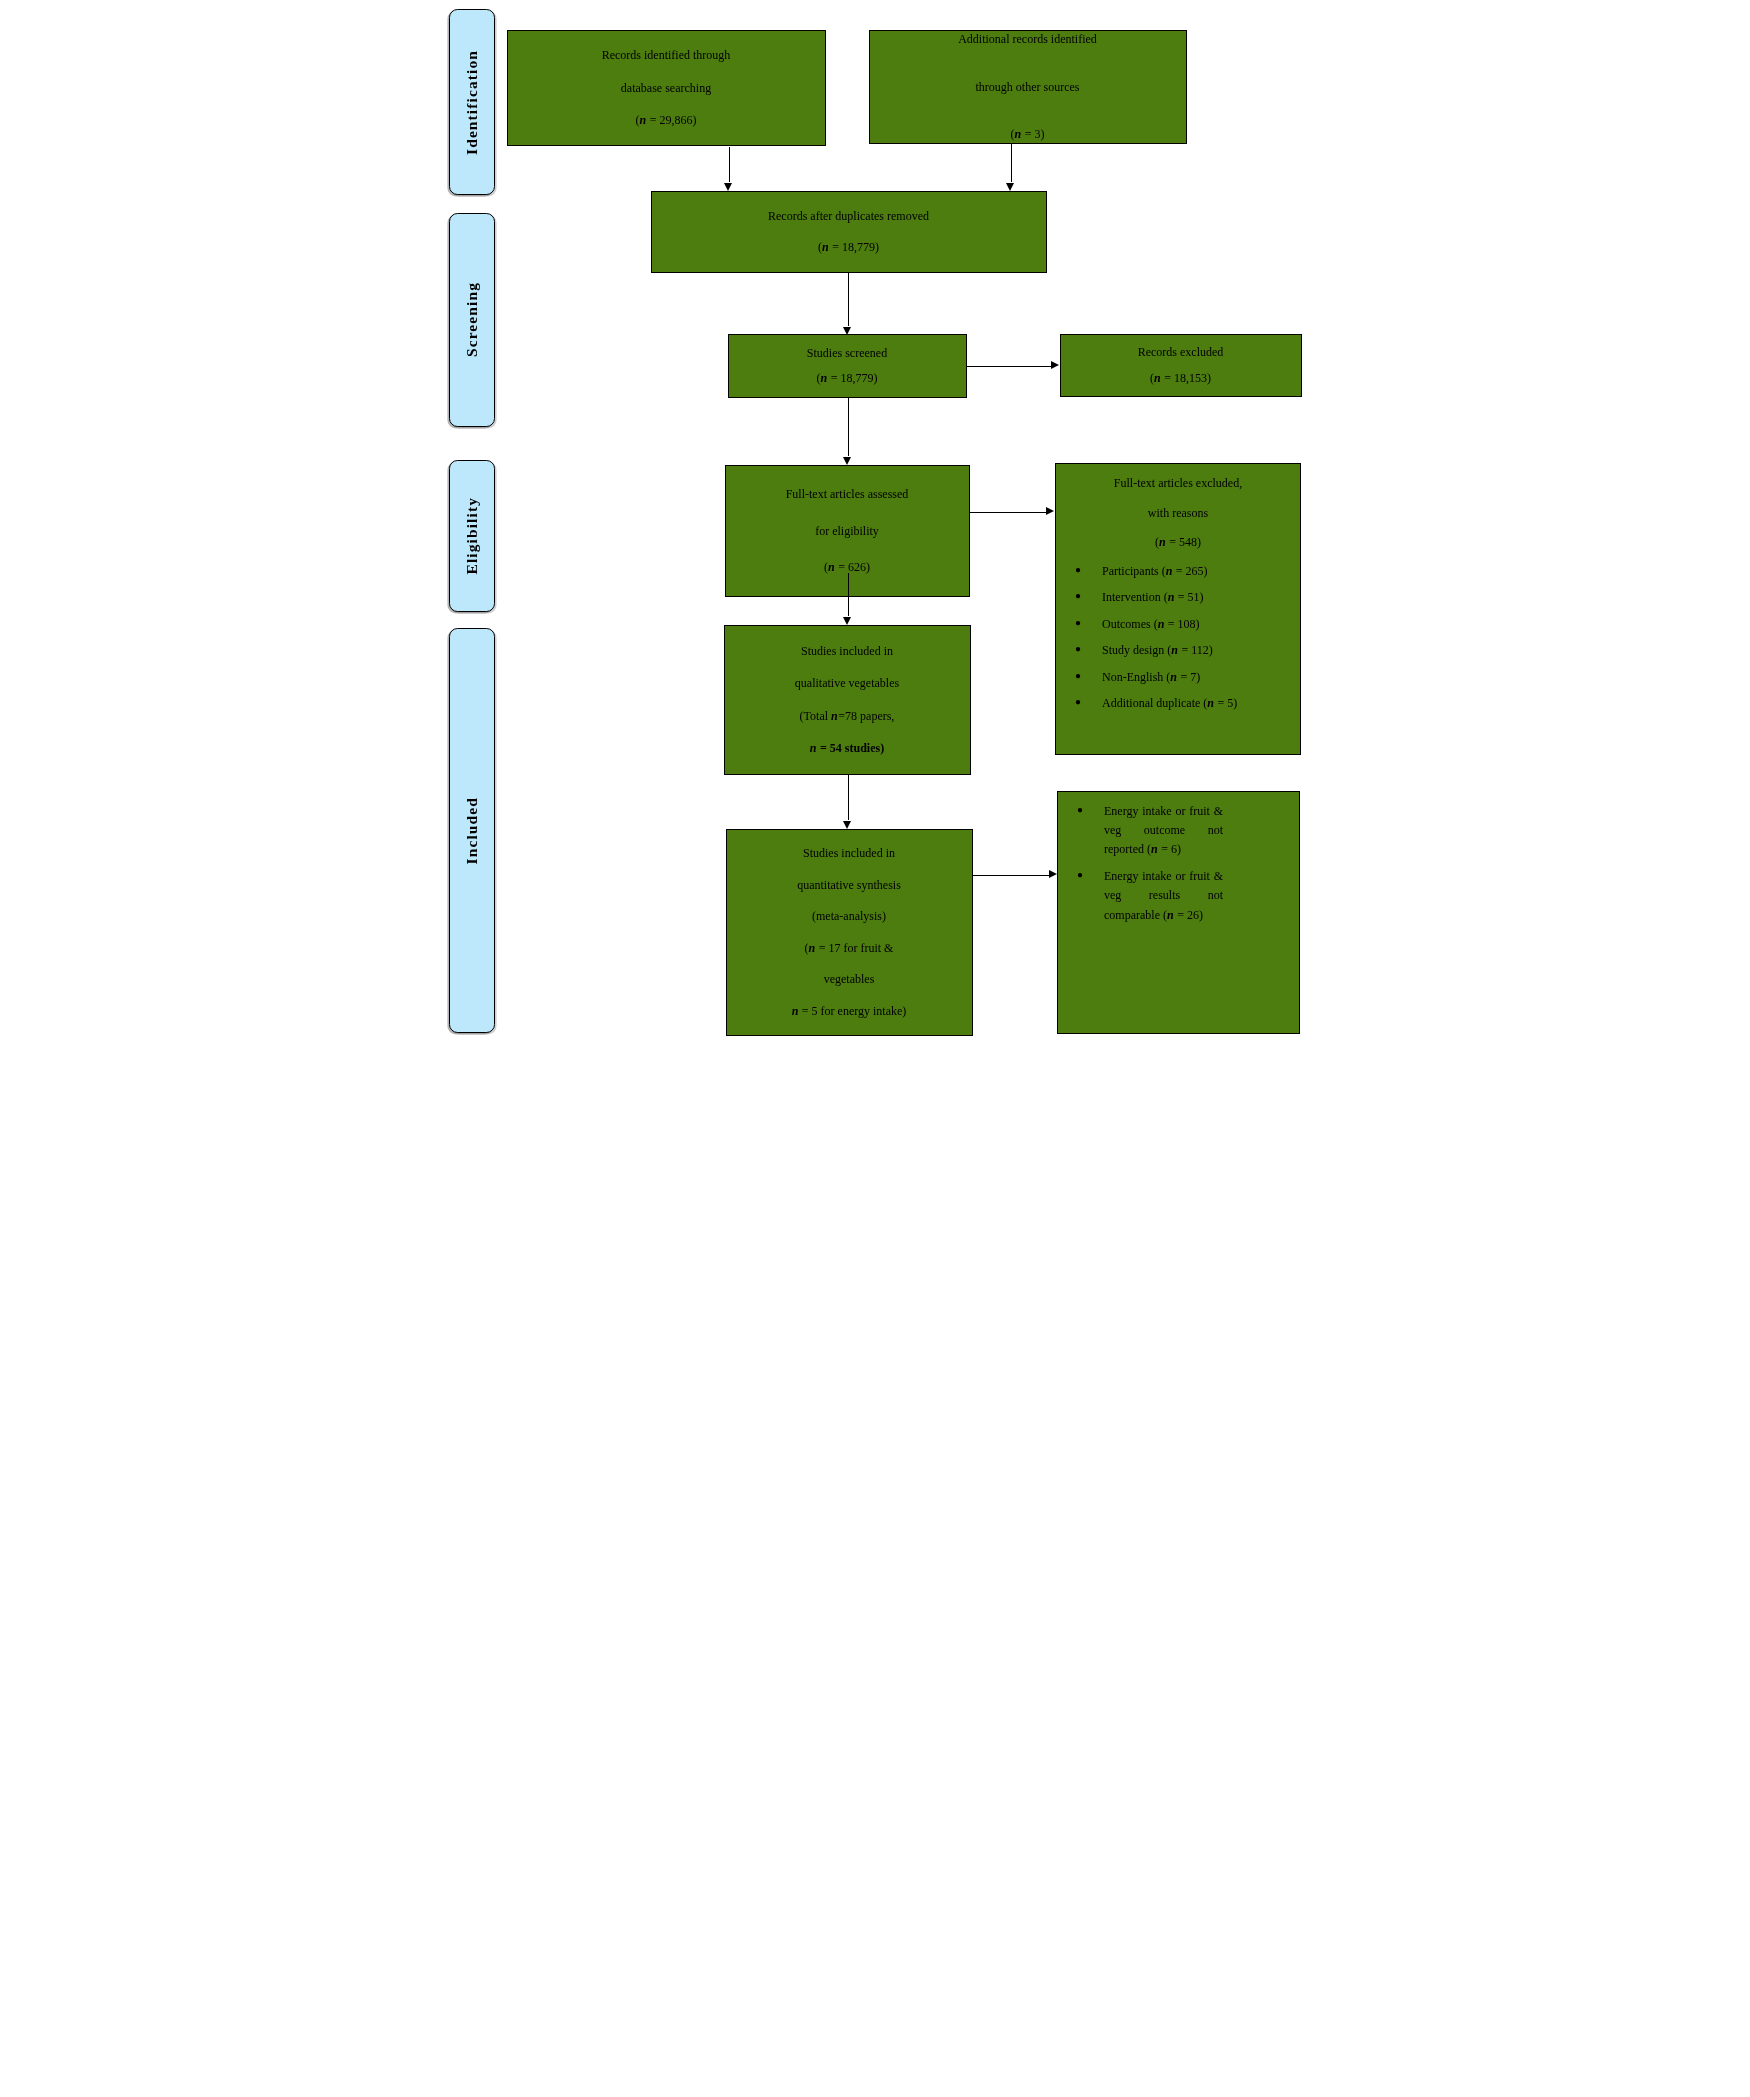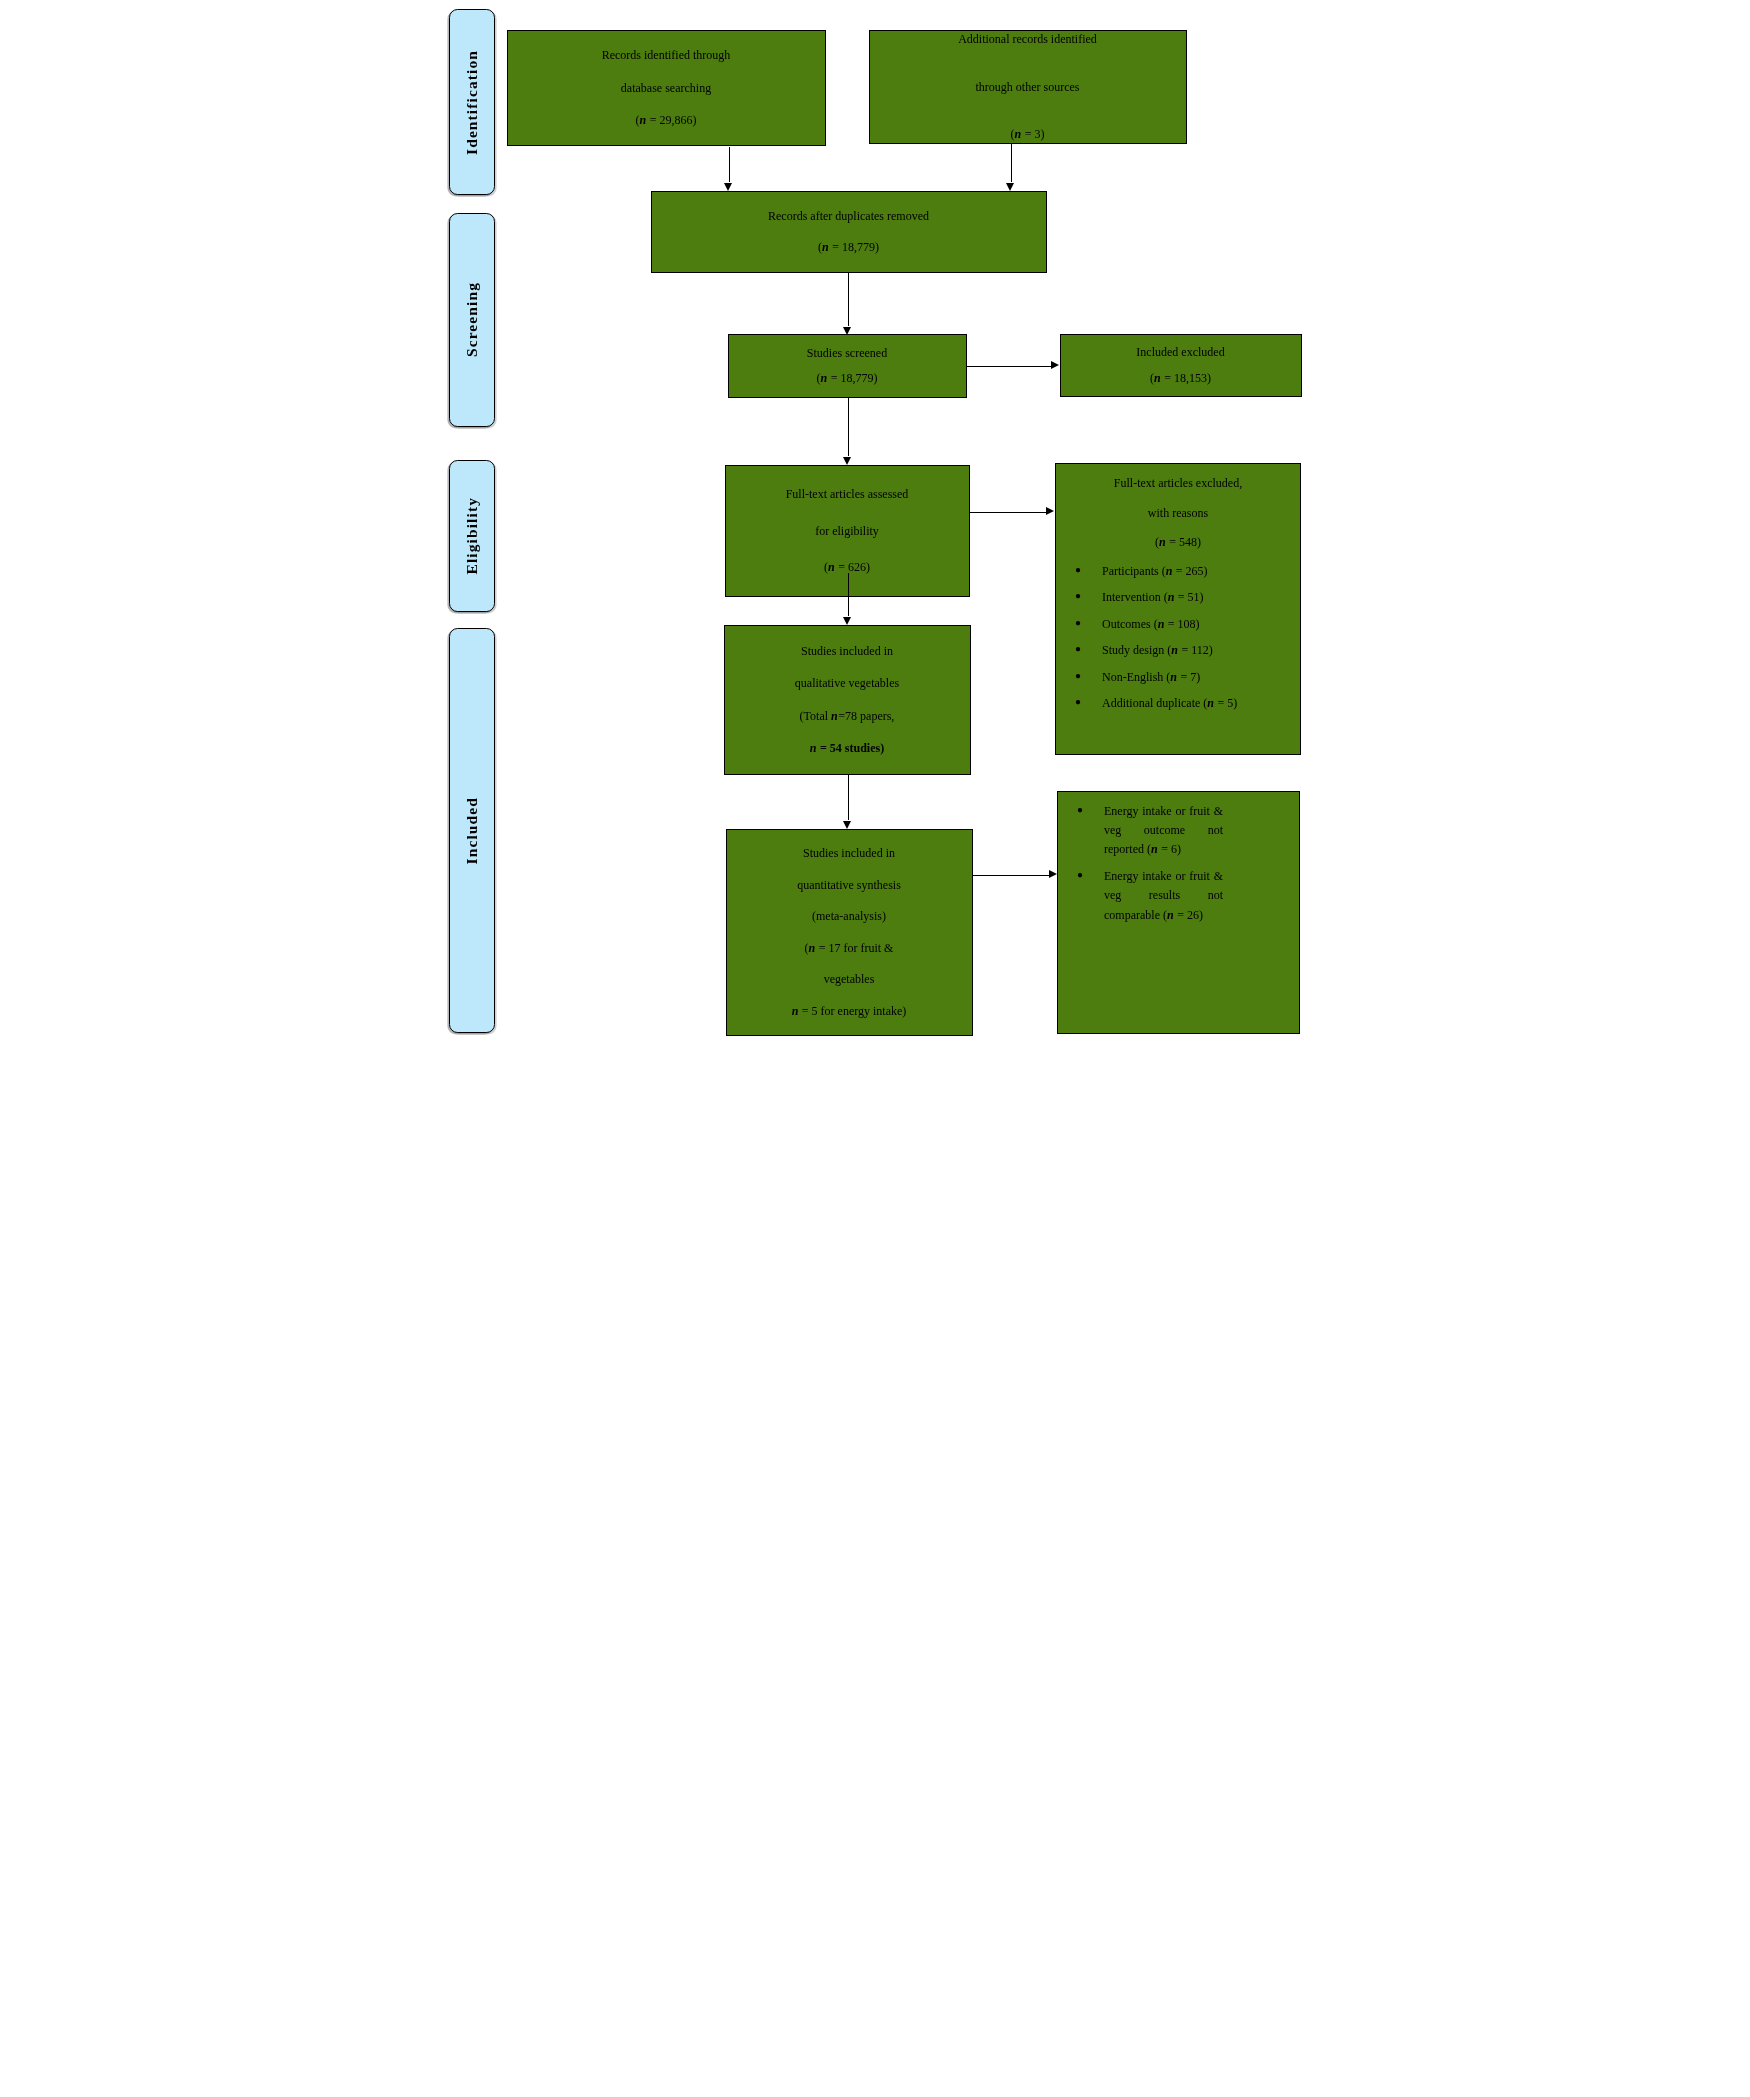--- a/index.html
+++ b/index.html
@@ -72,21 +72,21 @@
   <div class="flowbox" style="left:213px;top:191px;width:396px;height:82px;">
       <div class="tline">Records after duplicates removed</div>
       <div class="tline">(<i class="nv">n</i> = 18,779)</div>
     </div>
 
   <div class="flowbox" style="left:290px;top:334px;width:239px;height:64px;">
       <div class="tline">Studies screened</div>
       <div class="tline">(<i class="nv">n</i> = 18,779)</div>
     </div>
   <div class="flowbox" style="left:622px;top:334px;width:242px;height:63px;">
-      <div class="tline">Included excluded</div>
+      <div class="tline">Records excluded</div>
       <div class="tline">(<i class="nv">n</i> = 18,153)</div>
     </div>
 
   <div class="flowbox" style="left:287px;top:465px;width:245px;height:132px;">
       <div class="tline">Full-text articles assessed</div>
       <div class="tline">for eligibility</div>
       <div class="tline">(<i class="nv">n</i> = 626)</div>
     </div>
   <div class="flowbox reasonbox" style="left:617px;top:463px;width:246px;height:292px;">
     <div class="hdr">

